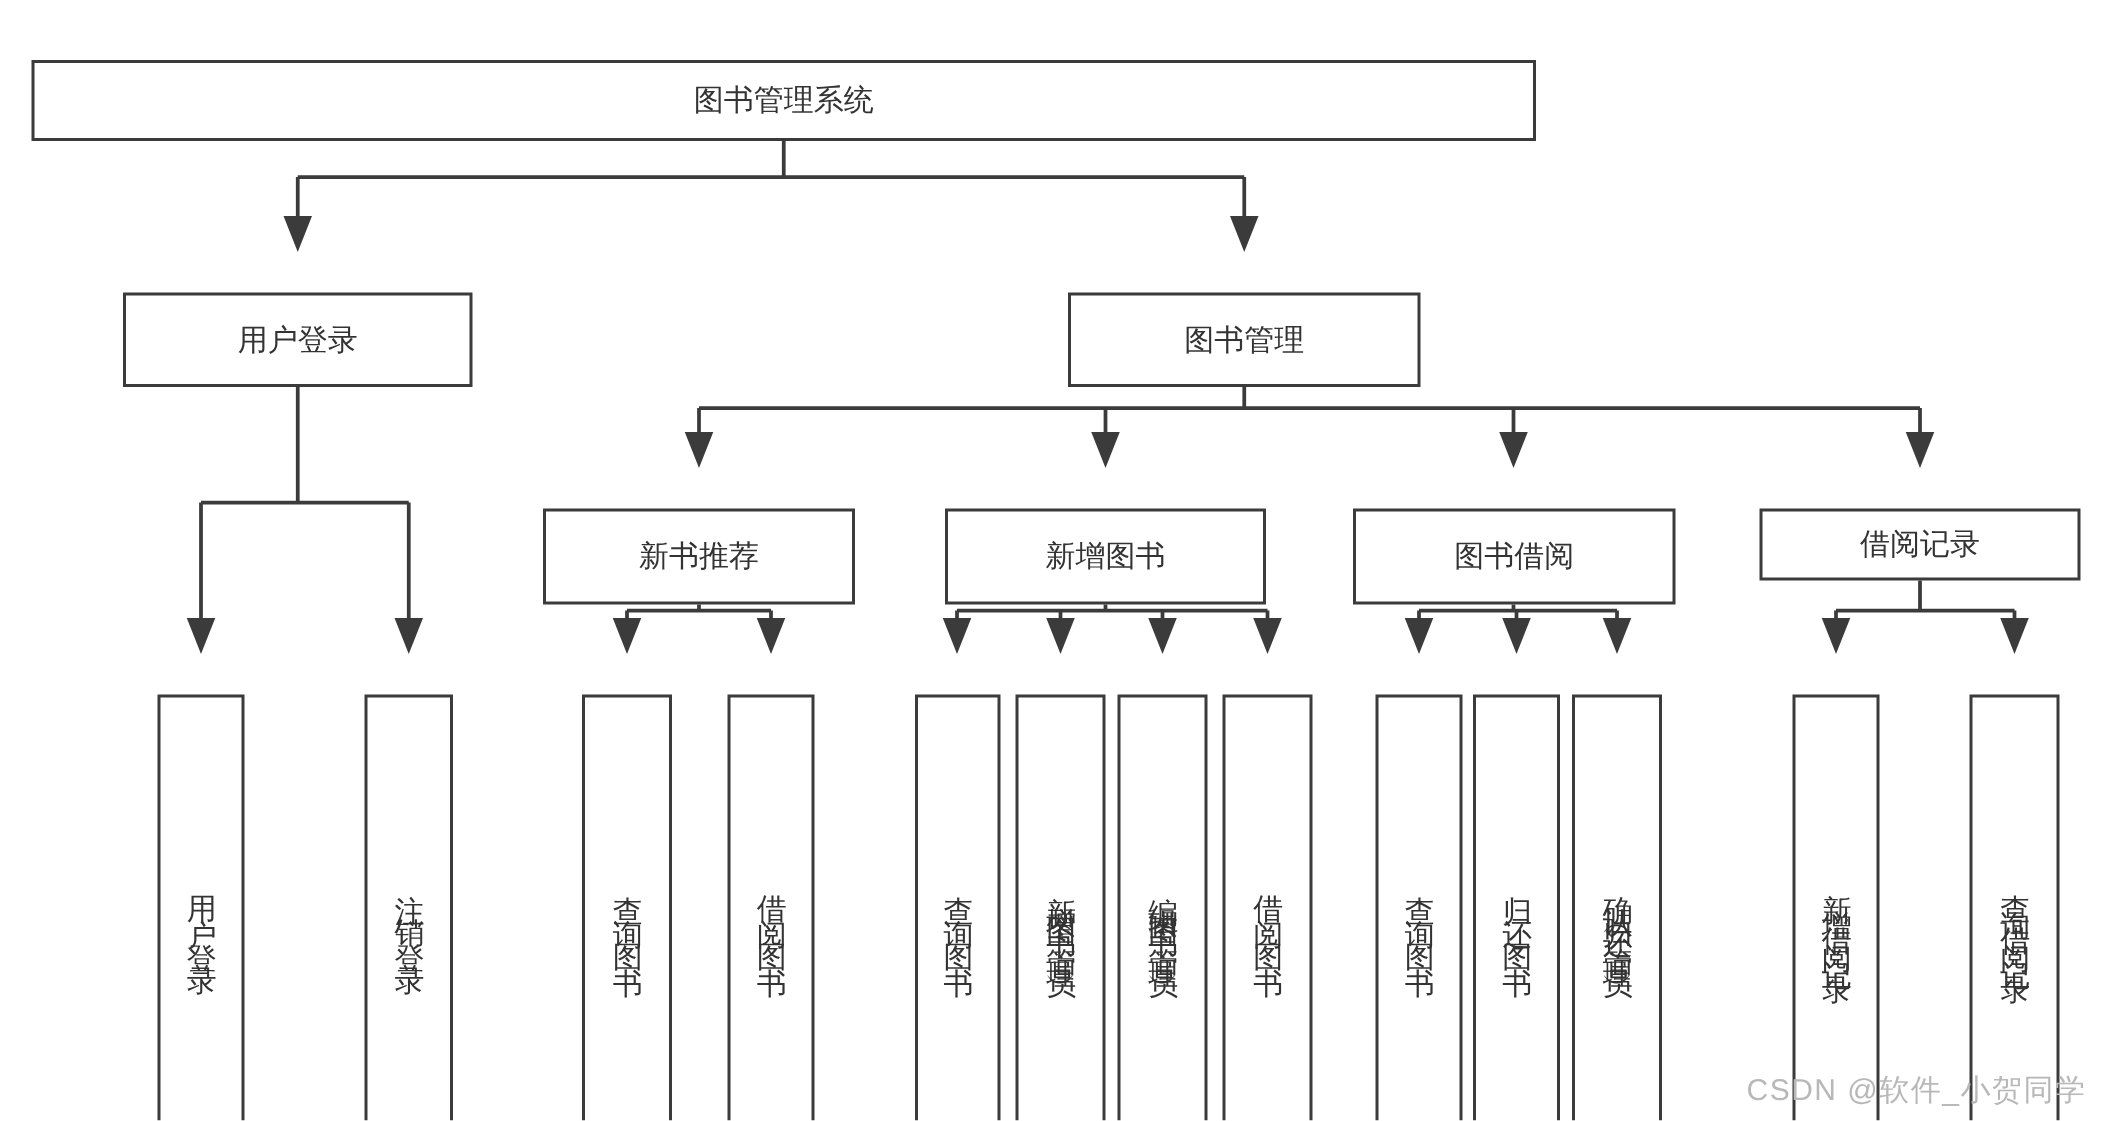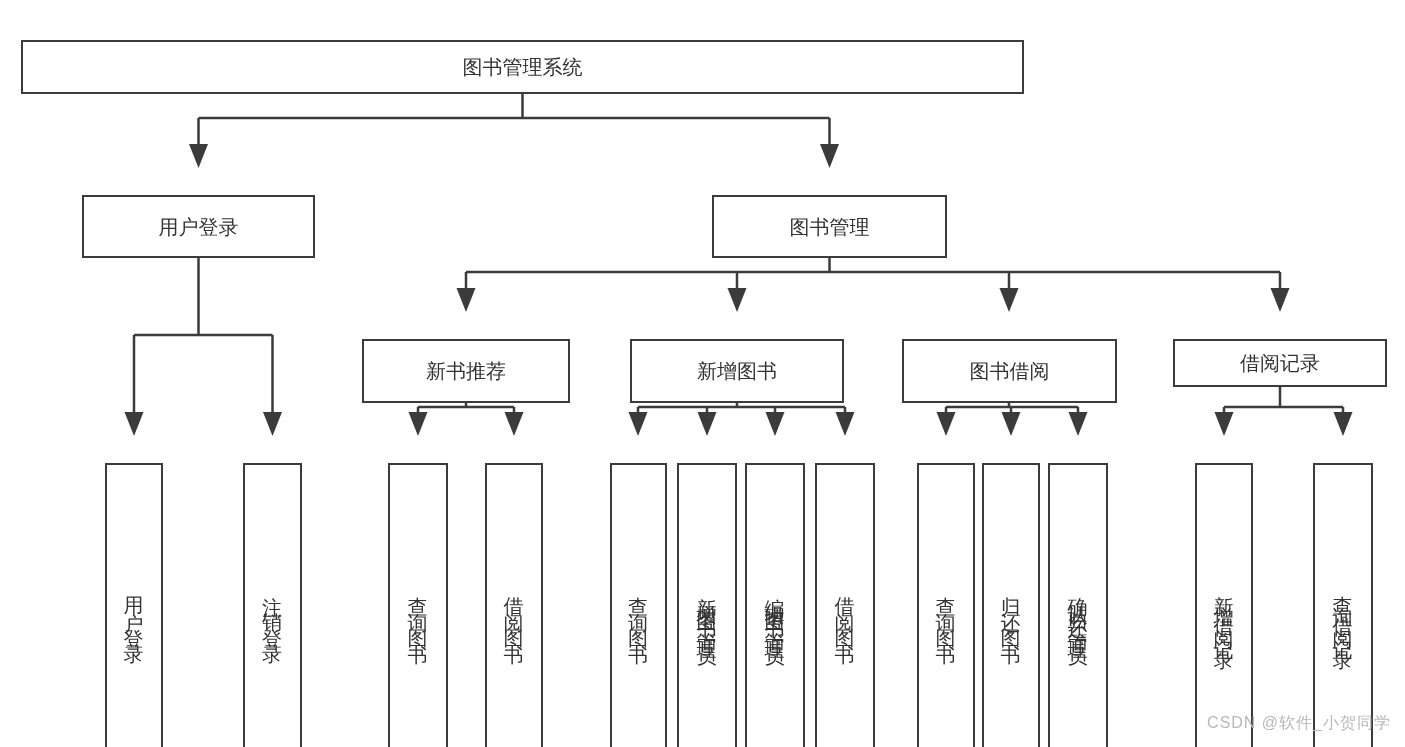--- a/index.html
+++ b/index.html
@@ -30,21 +30,21 @@
     text-orientation:mixed;
     letter-spacing:16px;
   }
   .node.v.mid{letter-spacing:11px;}
   .node.v.long{letter-spacing:7px;}
   .watermark{
     position:absolute;
     right:14px;
     top:713px;
     color:#b8b8b8;
-    font-size:16px;
+    font-size:20px;
     letter-spacing:1px;
     white-space:nowrap;
   }
   svg line, svg path{stroke:#3b3b3b;stroke-width:2.5;fill:none;}
   svg polygon{fill:#3b3b3b;stroke:none;}
 </style>
 </head>
 <body>
 
 <div class="stage">

